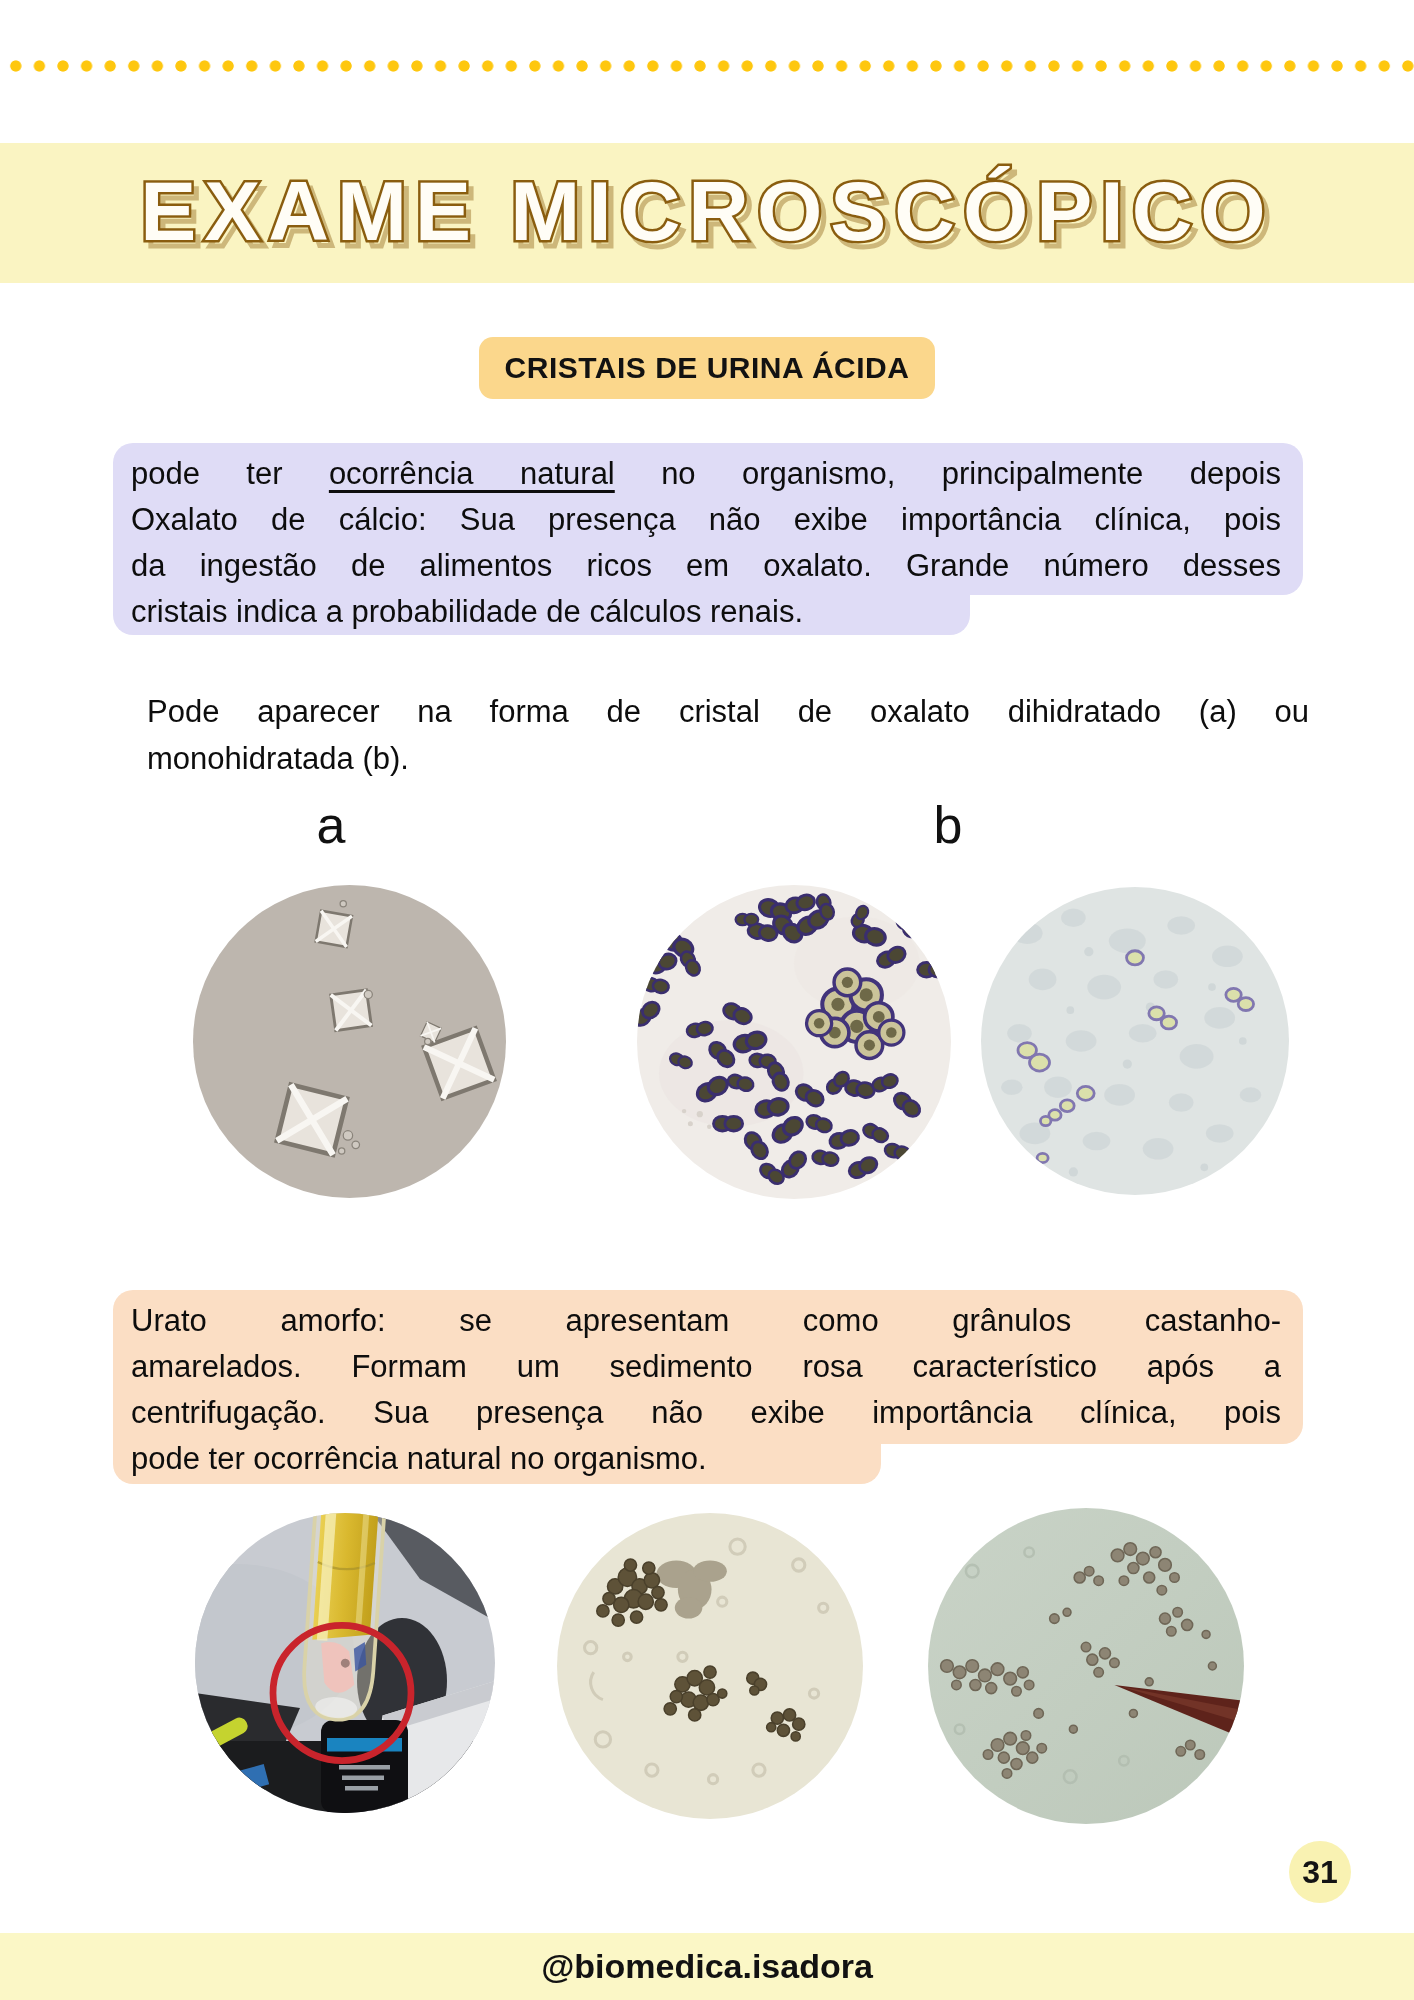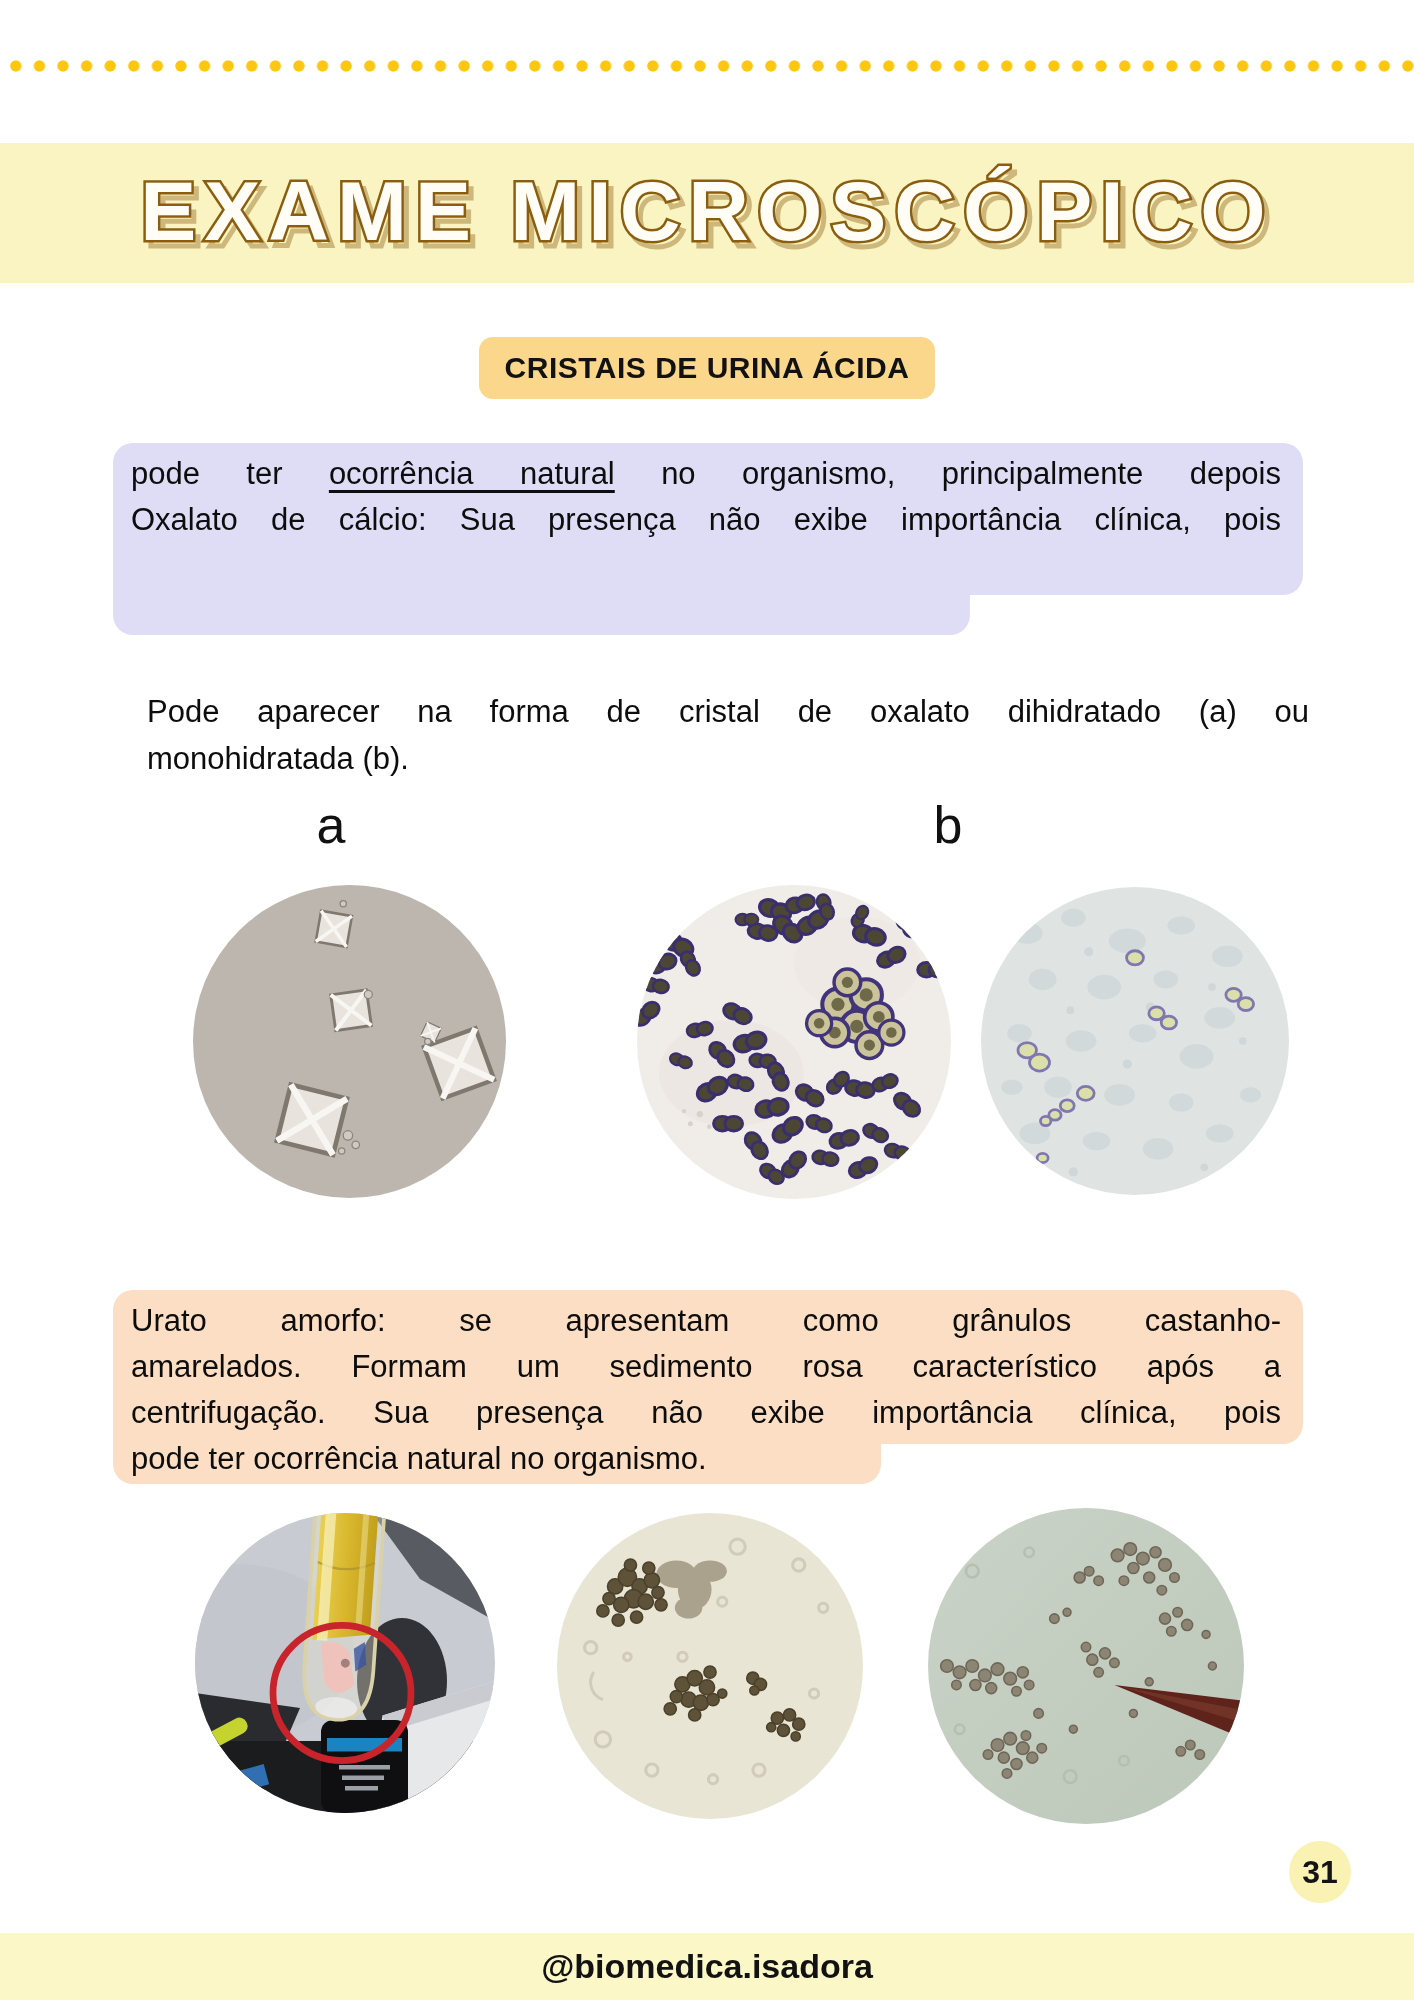--- a/index.html
+++ b/index.html
@@ -72,20 +72,22 @@
 <div class="badge-wrap">
   <span class="badge">CRISTAIS DE URINA ÁCIDA</span>
 </div>
 
 <div class="textbox lavender">
   <div class="bg-main"></div>
   <div class="bg-tail"></div>
   <div class="content">
     <div class="tline"><span>pode ter </span><span class="ul">ocorrência natural</span><span> no organismo, principalmente depois</span></div>
     <div class="tline">Oxalato de cálcio: Sua presença não exibe importância clínica, pois</div>
+    <div class="tline">da ingestão de alimentos ricos em oxalato. Grande número desses</div>
+    <div class="tline last">cristais indica a probabilidade de cálculos renais.</div>
   </div>
 </div>
 
 <div class="forms">
   <div class="tline">Pode aparecer na forma de cristal de oxalato dihidratado (a) ou</div>
   <div class="tline last">monohidratada (b).</div>
 </div>
 
 <div class="fig-label label-a">a</div>
 <div class="fig-label label-b">b</div>

